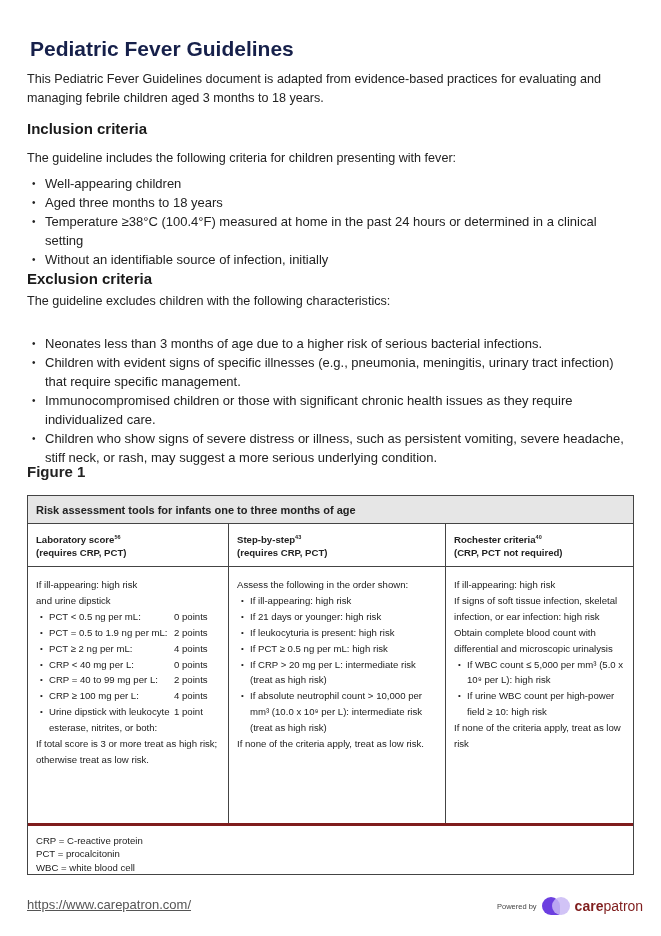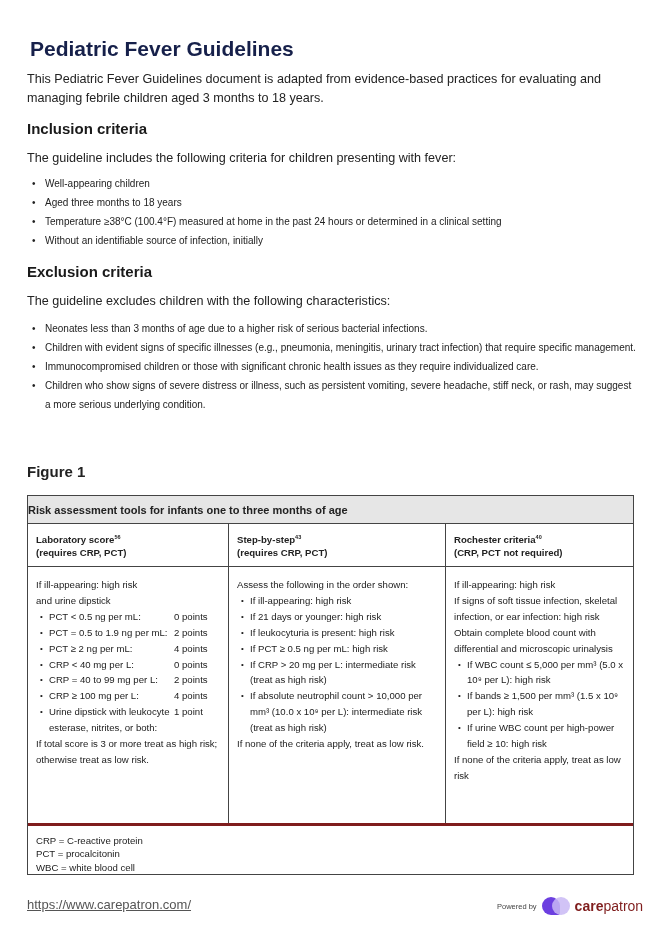--- a/index.html
+++ b/index.html
@@ -16,34 +16,34 @@
     font-size: 12.6px; line-height: 19px; margin: 0;
   }
   .h2 {
     position: absolute; left: 27px; font-size: 15px; font-weight: bold; color: #1a1a1a; margin: 0;
   }
   .para {
     position: absolute; left: 27px; width: 610px; font-size: 12.6px; line-height: 19px; margin: 0;
   }
   ul.bul {
     position: absolute; left: 27px; width: 610px; margin: 0; padding: 0; list-style: none;
-    font-size: 10px; line-height: 19px;
+    font-size: 13px; line-height: 19px;
   }
   ul.bul li { position: relative; padding-left: 18px; }
   ul.bul li::before { content: "•"; position: absolute; left: 5px; top: 0; font-size: 10px; }
 
   .fig-title { position: absolute; top: 463px; left: 27px; font-size: 15px; font-weight: bold; margin: 0; }
 
   .table {
     position: absolute; top: 495px; left: 27px; width: 607px; height: 380px;
     border: 1px solid #444; box-sizing: border-box;
   }
   .t-head {
     height: 28px; background: #e6e6e6; border-bottom: 1px solid #444;
-    font-size: 11px; font-weight: bold; line-height: 28px; box-sizing: border-box;
+    font-size: 11px; font-weight: bold; line-height: 28px; padding-left: 8px; box-sizing: border-box;
   }
   .t-colheads { display: flex; height: 42px; border-bottom: 1px solid #444; }
   .t-colheads > div {
     box-sizing: border-box; padding: 9px 8px 0 8px; font-size: 9.6px; font-weight: bold; line-height: 13px;
   }
   .t-body { display: flex; height: 256px; border-bottom: 3px solid #7f1d1d; }
   .t-body > div { box-sizing: border-box; padding: 10px 8px 0 8px; font-size: 9.6px; line-height: 15.9px; }
   .c1 { width: 201px; border-right: 1px solid #444; }
   .c2 { width: 217px; border-right: 1px solid #444; }
   .c3 { width: 187px; }
@@ -76,23 +76,23 @@
 
 <h2 class="h2" style="top:120px">Inclusion criteria</h2>
 <p class="para" style="top:149px">The guideline includes the following criteria for children presenting with fever:</p>
 <ul class="bul" style="top:174px">
   <li>Well-appearing children</li>
   <li>Aged three months to 18 years</li>
   <li>Temperature ≥38°C (100.4°F) measured at home in the past 24 hours or determined in a clinical setting</li>
   <li>Without an identifiable source of infection, initially</li>
 </ul>
 
-<h2 class="h2" style="top:263px">Exclusion criteria</h2>
+<h2 class="h2" style="top:270px">Exclusion criteria</h2>
 <p class="para" style="top:292px">The guideline excludes children with the following characteristics:</p>
-<ul class="bul" style="top:319px">
+<ul class="bul" style="top:334px">
   <li>Neonates less than 3 months of age due to a higher risk of serious bacterial infections.</li>
   <li>Children with evident signs of specific illnesses (e.g., pneumonia, meningitis, urinary tract infection) that require specific management.</li>
   <li>Immunocompromised children or those with significant chronic health issues as they require individualized care.</li>
   <li>Children who show signs of severe distress or illness, such as persistent vomiting, severe headache, stiff neck, or rash, may suggest a more serious underlying condition.</li>
 </ul>
 
 <h2 class="fig-title">Figure 1</h2>
 
 <div class="table">
   <div class="t-head">Risk assessment tools for infants one to three months of age</div>
@@ -153,21 +153,20 @@
       <span class="cb">If PCT ≥ 0.5 ng per mL: high risk</span>
       <span class="cb">If CRP &gt; 20 mg per L: intermediate risk (treat as high risk)</span>
       <span class="cb">If absolute neutrophil count &gt; 10,000 per mm³ (10.0 x 10⁹ per L): intermediate risk (treat as high risk)</span>
       <span class="cell-line">If none of the criteria apply, treat as low risk.</span>
     </div>
     <div class="c3">
       <span class="cell-line">If ill-appearing: high risk</span>
       <span class="cell-line">If signs of soft tissue infection, skeletal infection, or ear infection: high risk</span>
       <span class="cell-line">Obtain complete blood count with differential and microscopic urinalysis</span>
       <span class="cb">If WBC count ≤ 5,000 per mm³ (5.0 x 10⁹ per L): high risk</span>
-      <span class="cb">If bands ≥ 1,500 per mm³ (1.5 x 10⁹ per L): high risk</span>
       <span class="cb">If urine WBC count per high-power field ≥ 10: high risk</span>
       <span class="cell-line">If none of the criteria apply, treat as low risk</span>
     </div>
   </div>
   <div class="t-foot">
     <span class="cell-line">CRP = C-reactive protein</span>
     <span class="cell-line">PCT = procalcitonin</span>
     <span class="cell-line">WBC = white blood cell</span>
   </div>
 </div>

